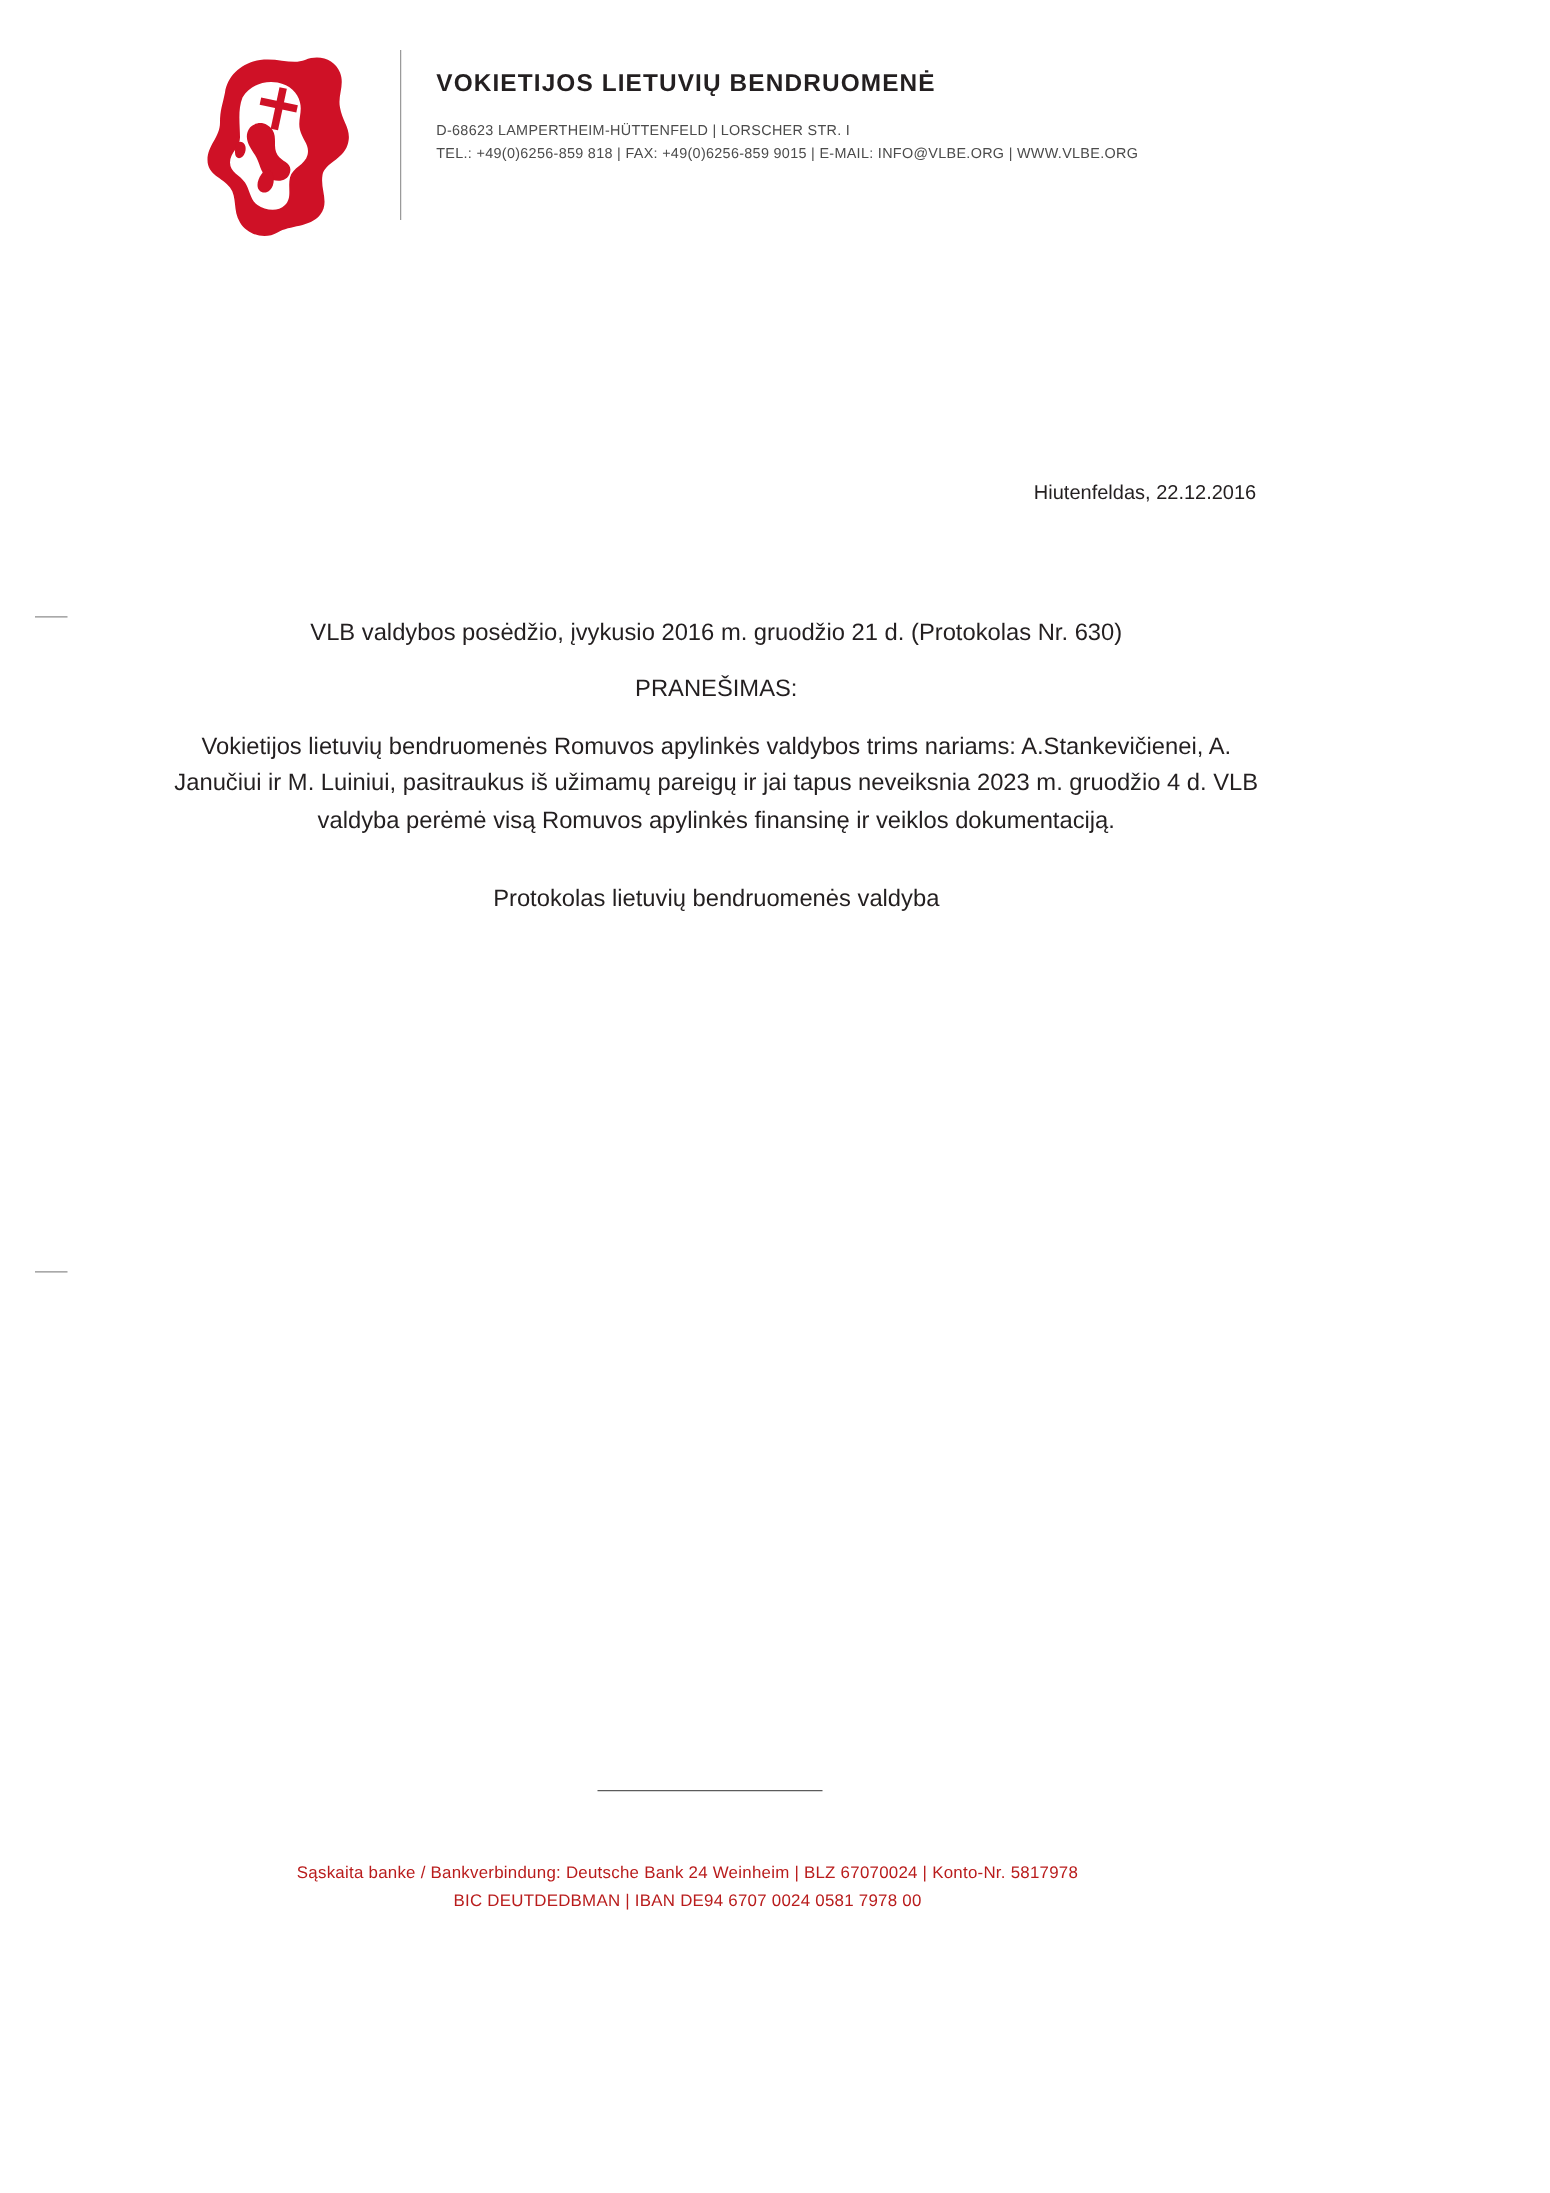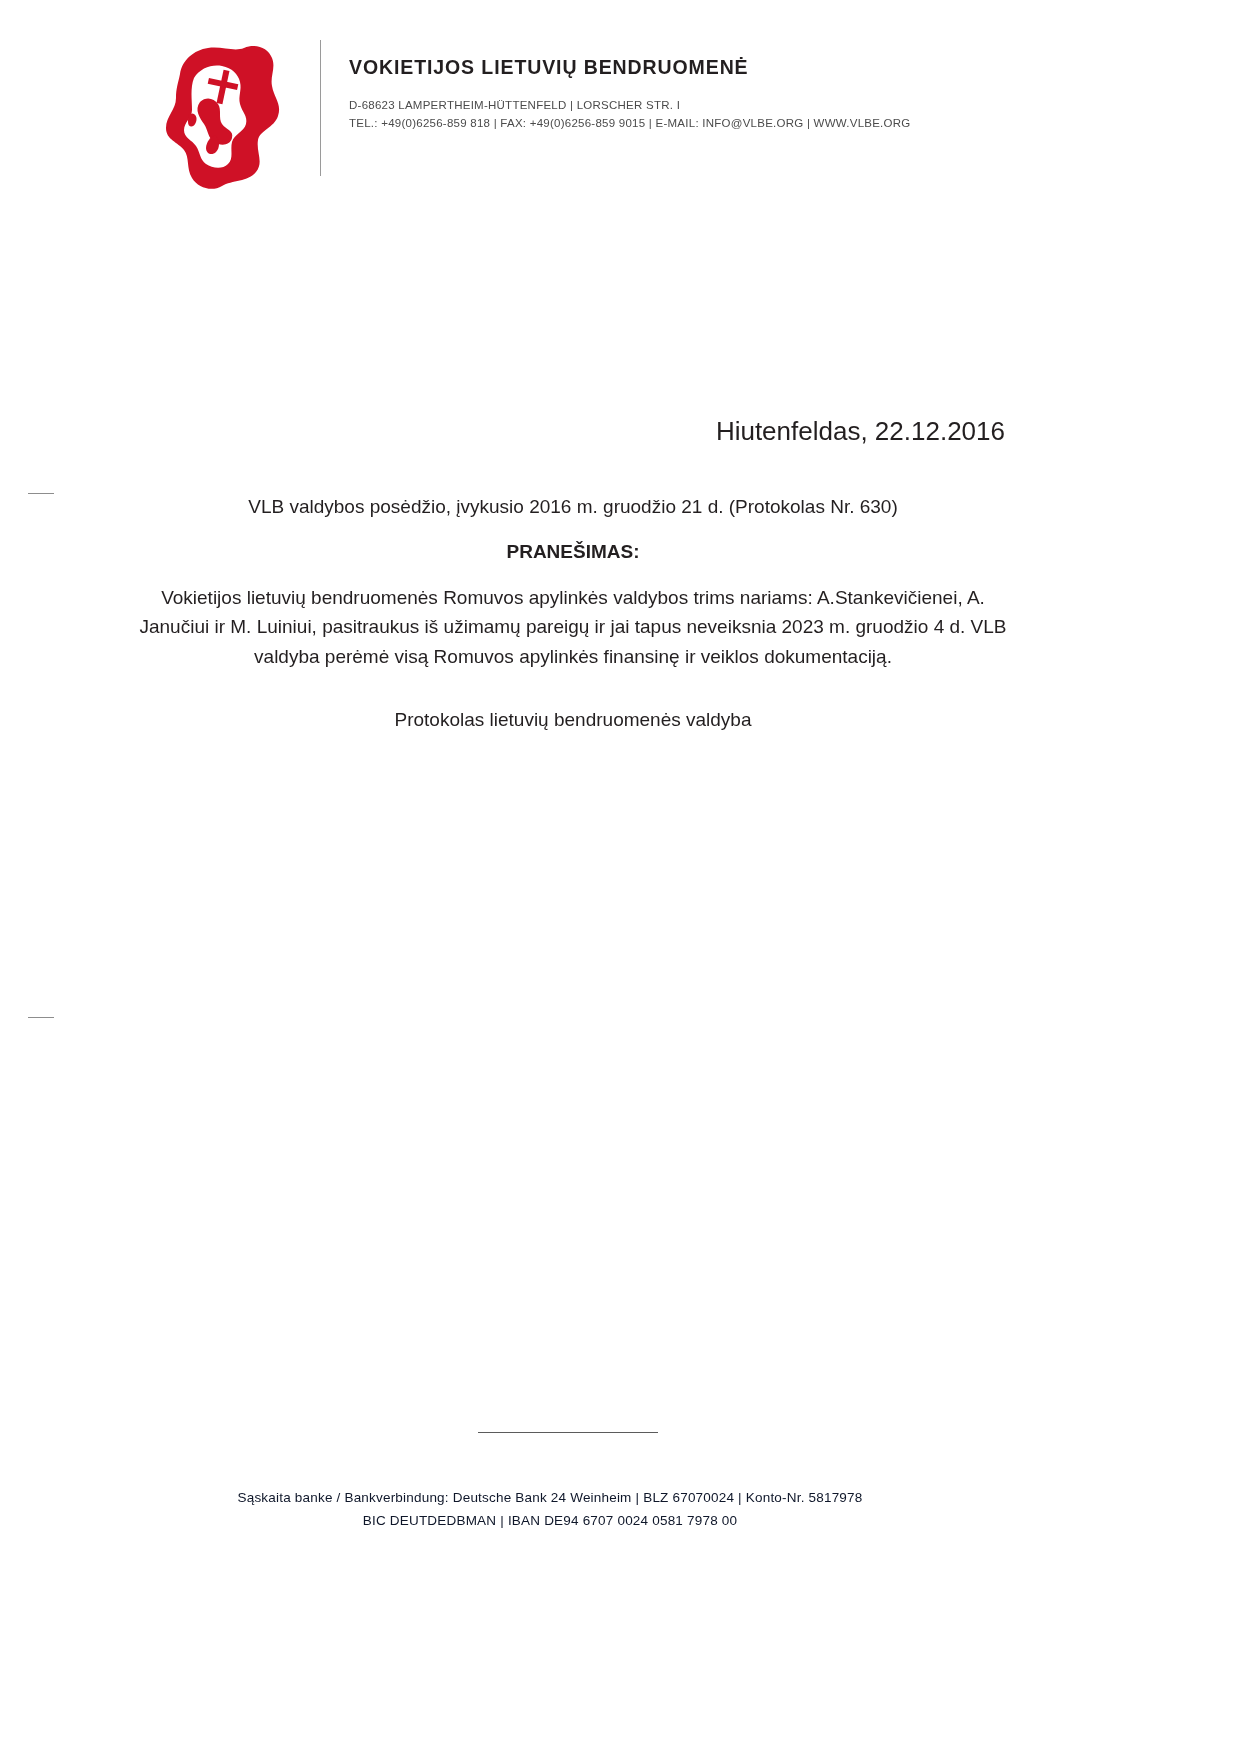--- a/index.html
+++ b/index.html
@@ -60,42 +60,42 @@
     line-height: 1.55;
     color: #4b4b4b;
     letter-spacing: 0.25px;
     white-space: nowrap;
   }
 
   
   .date-line {
     position: absolute;
     right: 235px;
-    top: 416px;
-    font-size: 26px;
+    top: 386px;
+    font-size: 16px;
     color: #231f20;
   }
   .content {
     position: absolute;
     left: 133px;
     top: 492px;
     width: 880px;
   }
   .content p {
     margin: 0;
     font-size: 19px;
     line-height: 1.55;
     color: #231f20;
     text-align: center;
   }
   .p-gap {
     margin-top: 16px !important;
   }
   .bold {
-    font-weight: 700;
+    font-weight: 400;
   }
   .spacer-para {
     height: 34px;
   }
 
   
   .tick {
     position: absolute;
     left: 28px;
     width: 26px;
@@ -115,21 +115,21 @@
     border-top: 1.6px solid #5b5b5b;
   }
   .footer {
     position: absolute;
     left: 0;
     top: 1487px;
     width: 1100px;
     text-align: center;
     font-size: 13.5px;
     line-height: 1.7;
-    color: #0f172a;
+    color: #b91c1c;
     letter-spacing: 0.2px;
   }
 </style>
 </head>
 <body>
 
 <div class="letterhead">
 
   <div class="logo-wrap">
     <svg width="130" height="152" viewBox="0 0 130 152" xmlns="http://www.w3.org/2000/svg">

